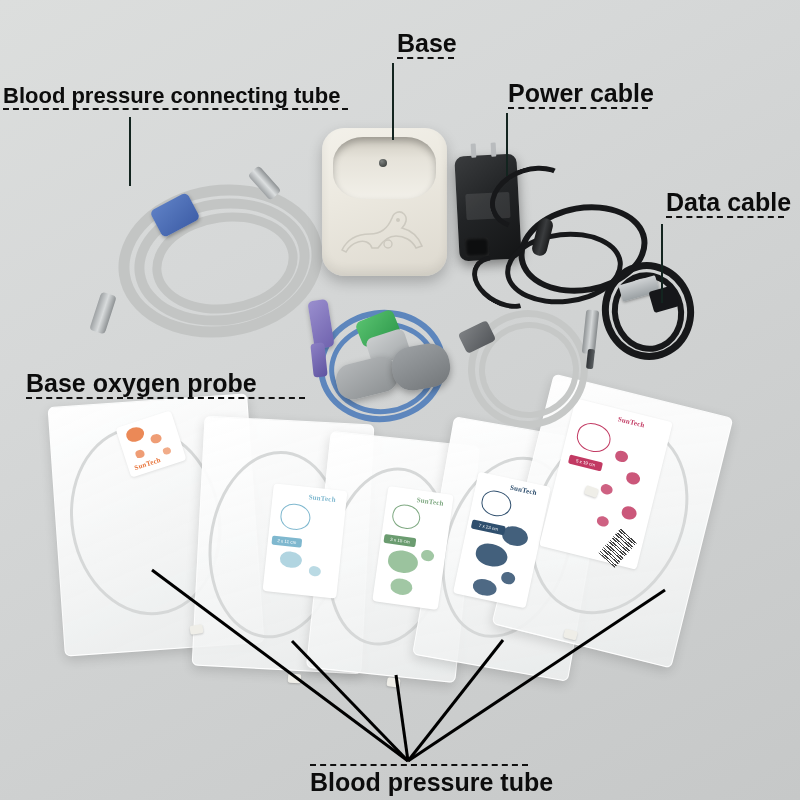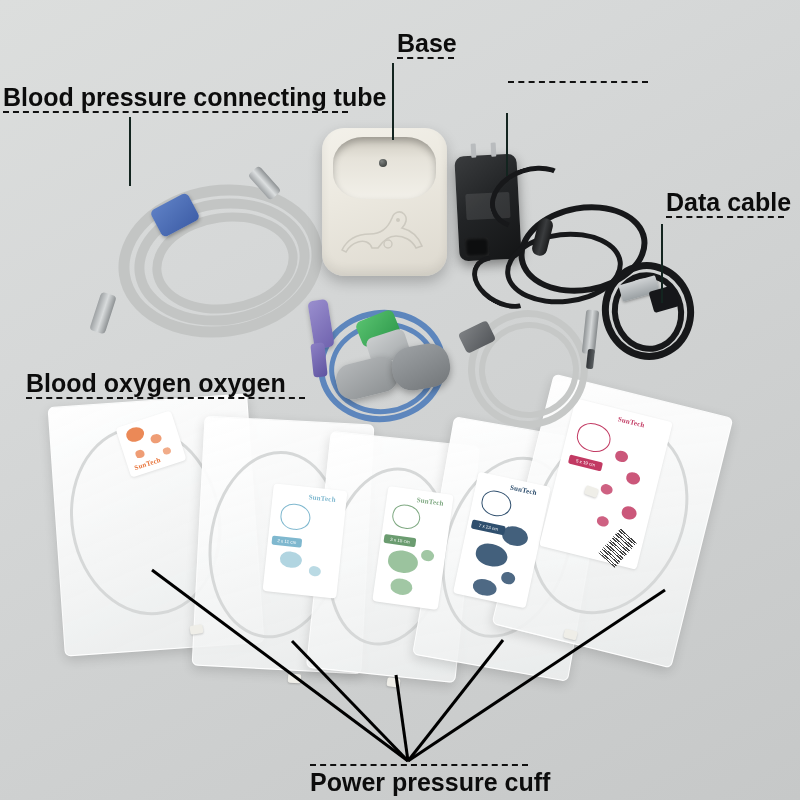--- a/index.html
+++ b/index.html
@@ -397,43 +397,44 @@
         </g>
       <g id="cuff-leaders" stroke="#000000" stroke-width="3" fill="none">
           <line x1="152" y1="570" x2="408" y2="761"></line>
           <line x1="292" y1="641" x2="408" y2="761"></line>
           <line x1="396" y1="675" x2="408" y2="761"></line>
           <line x1="503" y1="640" x2="408" y2="761"></line>
           <line x1="665" y1="590" x2="408" y2="761"></line>
         </g>
     </svg>
 
-    <div class="label under" id="lbl-0" style="left: 3px; top: 84px; font-size: 25px;">
+    <div class="label under" id="lbl-0" style="left: 3px; top: 84px; font-size: 22px;">
       <span class="txt">Blood pressure connecting tube</span>
       <span class="rule" style="width: 345px;"></span>
     </div>
 
     <div class="label under" id="lbl-1" style="left: 397px; top: 30px; font-size: 25px;">
       <span class="txt">Base</span>
       <span class="rule" style="width: 57px;"></span>
     </div>
 
     <div class="label under" id="lbl-2" style="left: 508px; top: 80px; font-size: 25px;">
+      <span class="txt">Power cable</span>
       <span class="rule" style="width: 140px;"></span>
     </div>
 
     <div class="label under" id="lbl-3" style="left: 666px; top: 189px; font-size: 25px;">
       <span class="txt">Data cable</span>
       <span class="rule" style="width: 118px;"></span>
     </div>
 
     <div class="label under" id="lbl-4" style="left: 26px; top: 370px; font-size: 25px;">
-      <span class="txt">Blood oxygen oxygen</span>
+      <span class="txt">Base oxygen probe</span>
       <span class="rule" style="width: 279px;"></span>
     </div>
 
 
     <div class="label over" id="lbl-6" style="left: 310px; top: 764px; font-size: 25px;">
       <span class="rule" style="width: 218px;"></span>
-      <span class="txt">Power pressure cuff</span>
+      <span class="txt">Blood pressure tube</span>
     </div>
   </div>
 </div>
 
 </body></html>

